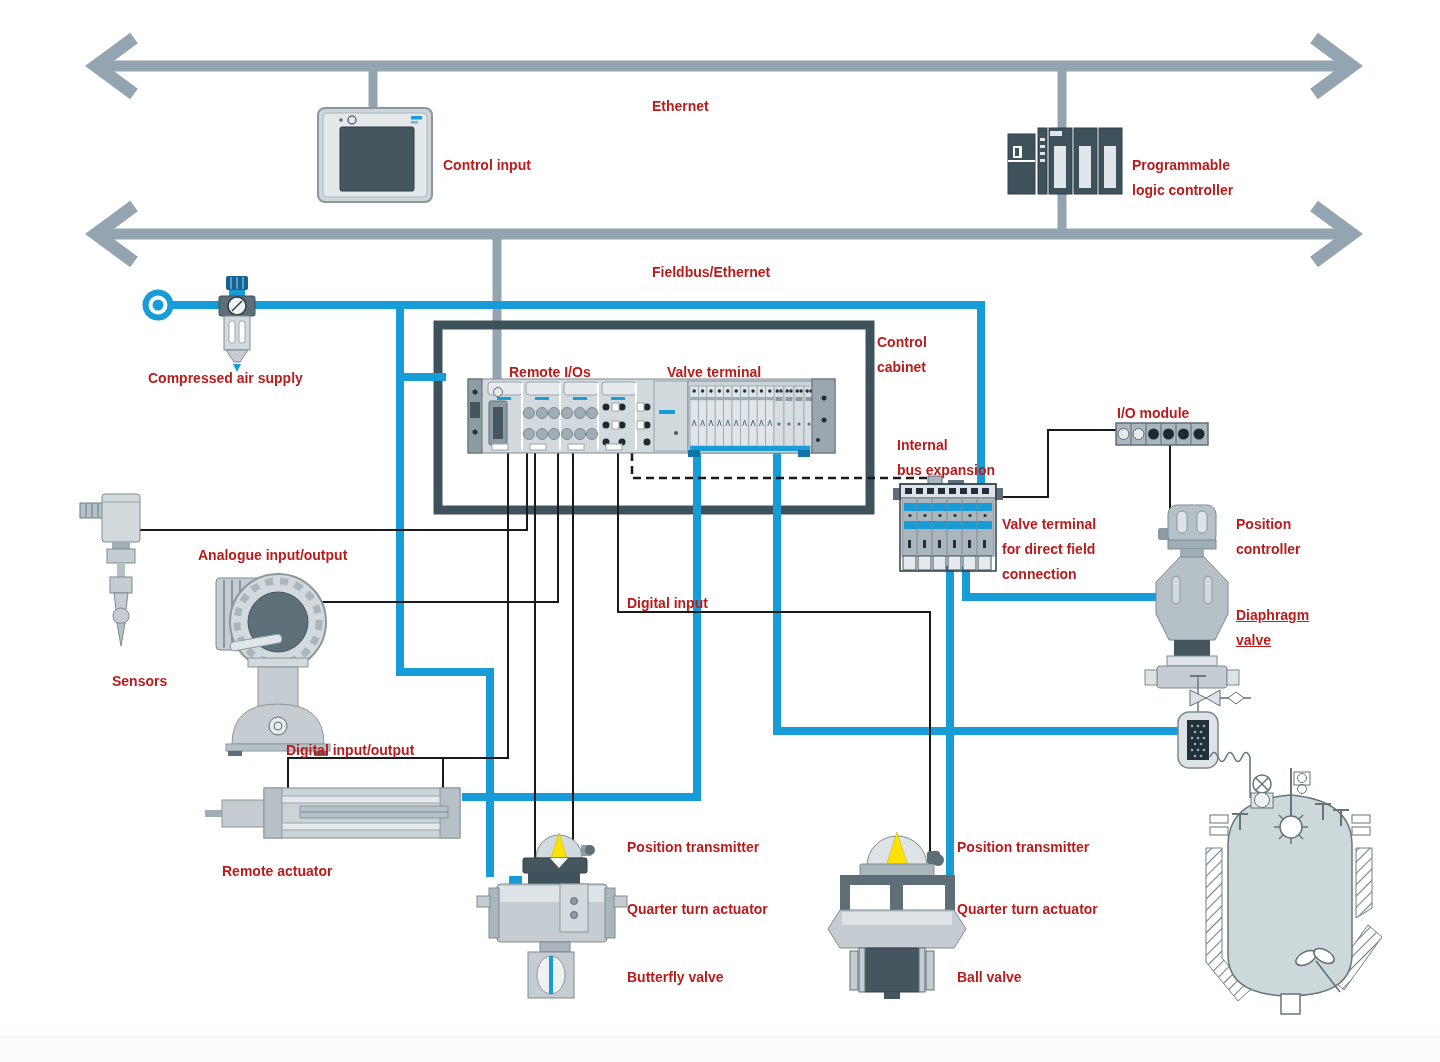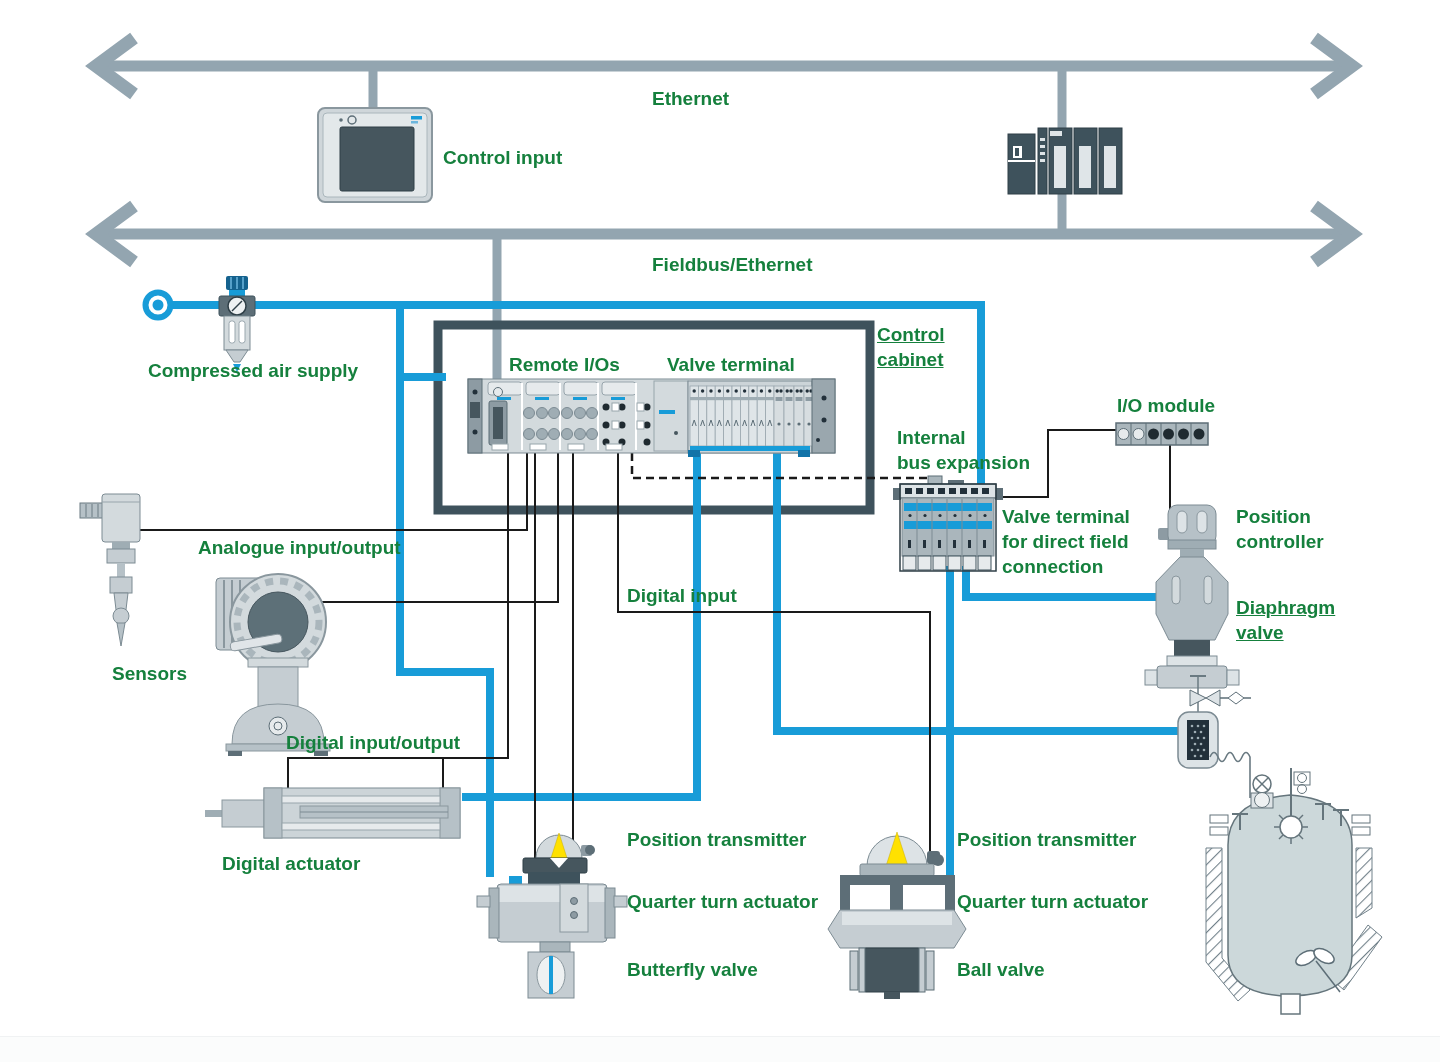--- a/index.html
+++ b/index.html
@@ -1,20 +1,20 @@
 <!DOCTYPE html>
 <html><head>
 <meta charset="utf-8">
 <style>
   html,body{margin:0;padding:0;background:#ffffff;}
   #stage{position:relative;width:1440px;height:1062px;background:#ffffff;overflow:hidden;
          font-family:"Liberation Sans", sans-serif;}
   #art{position:absolute;left:0;top:0;}
-  .lbl{position:absolute;font-size:19px;font-weight:600;color:#15803d;line-height:25px;
-       white-space:nowrap;pointer-events:none;}
+  .lbl{position:absolute;font-size:14px;font-weight:600;color:#b91c1c;line-height:25px;
+       white-space:nowrap;pointer-events:none;margin-top:8px;}
   .bottom-strip{position:absolute;left:0;top:1036px;width:1440px;height:26px;
                 background:#fbfcfc;border-top:1px solid #f0f2f3;}
 </style>
 </head>
 <body>
 
 <div id="stage">
 
 <svg id="art" width="1440" height="1062" viewBox="0 0 1440 1062">
   <defs>
@@ -476,24 +476,28 @@
     <ellipse cx="1306" cy="958" rx="11" ry="6" fill="#ffffff" stroke="#5d6e77" stroke-width="1.5" transform="rotate(-28 1306 958)"></ellipse>
     <ellipse cx="1324" cy="956" rx="11" ry="6" fill="#ffffff" stroke="#5d6e77" stroke-width="1.5" transform="rotate(28 1324 956)"></ellipse>
     <line x1="1316" y1="961" x2="1340" y2="992" stroke="#5d6e77" stroke-width="1.5"></line>
     <rect x="1281" y="994" width="19" height="20" fill="#ffffff" stroke="#65757c" stroke-width="1.5"></rect>
   </g>
 </svg>
 
 <div class="lbl" style="left:652px;top:86px;">Ethernet</div>
 <div class="lbl" style="left:652px;top:252px;">Fieldbus/Ethernet</div>
 <div class="lbl" style="left:443px;top:145px;">Control input</div>
+<div class="lbl" style="left:1132px;top:145px;">
+  <div>Programmable</div>
+  <div>logic controller</div>
+</div>
 <div class="lbl" style="left:148px;top:358px;">Compressed air supply</div>
 <div class="lbl" style="left:509px;top:352px;">Remote I/Os</div>
 <div class="lbl" style="left:667px;top:352px;">Valve terminal</div>
-<div class="lbl" style="left:877px;top:322px;text-decoration:underline;">
+<div class="lbl" style="left:877px;top:322px;">
   <div>Control</div>
   <div>cabinet</div>
 </div>
 <div class="lbl" style="left:897px;top:425px;">
   <div>Internal</div>
   <div>bus expansion</div>
 </div>
 <div class="lbl" style="left:1117px;top:393px;">I/O module</div>
 <div class="lbl" style="left:1002px;top:504px;">
   <div>Valve terminal</div>
@@ -505,21 +509,21 @@
   <div>controller</div>
 </div>
 <div class="lbl" style="left:1236px;top:595px;text-decoration:underline;">
   <div>Diaphragm</div>
   <div>valve</div>
 </div>
 <div class="lbl" style="left:198px;top:535px;">Analogue input/output</div>
 <div class="lbl" style="left:112px;top:661px;">Sensors</div>
 <div class="lbl" style="left:627px;top:583px;">Digital input</div>
 <div class="lbl" style="left:286px;top:730px;">Digital input/output</div>
-<div class="lbl" style="left:222px;top:851px;">Digital actuator</div>
+<div class="lbl" style="left:222px;top:851px;">Remote actuator</div>
 <div class="lbl" style="left:627px;top:827px;">Position transmitter</div>
 <div class="lbl" style="left:627px;top:889px;">Quarter turn actuator</div>
 <div class="lbl" style="left:627px;top:957px;">Butterfly valve</div>
 <div class="lbl" style="left:957px;top:827px;">Position transmitter</div>
 <div class="lbl" style="left:957px;top:889px;">Quarter turn actuator</div>
 <div class="lbl" style="left:957px;top:957px;">Ball valve</div>
 
 <div class="bottom-strip"></div>
 </div>
 

